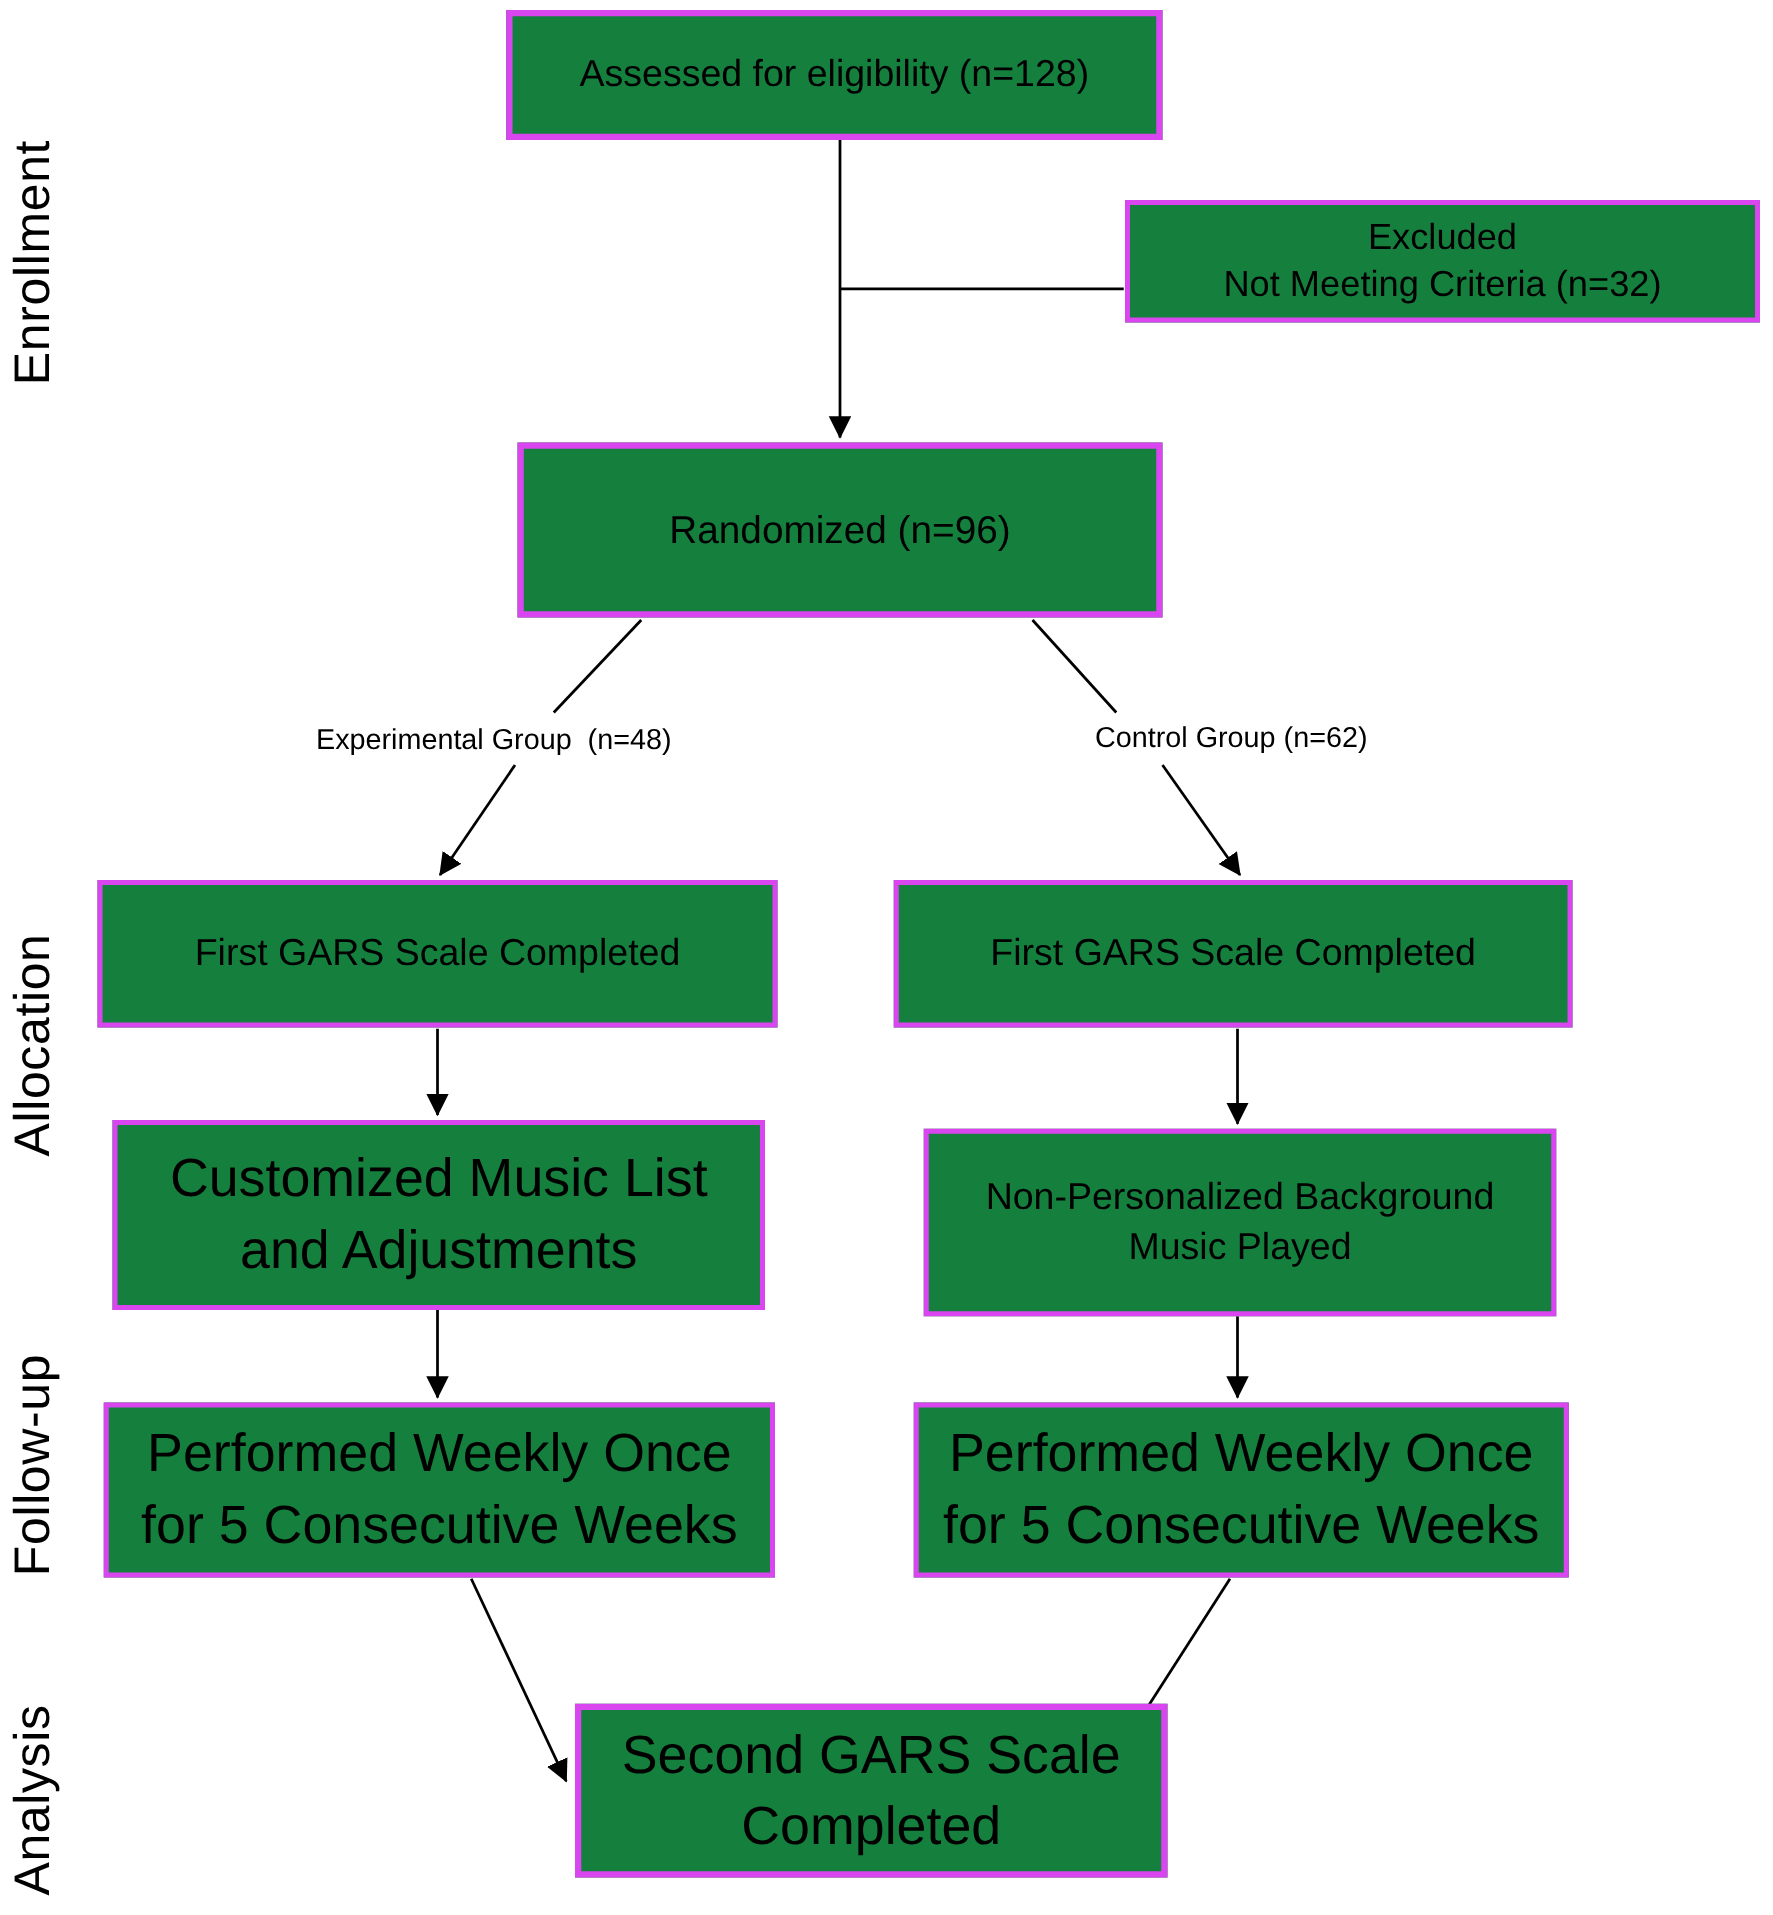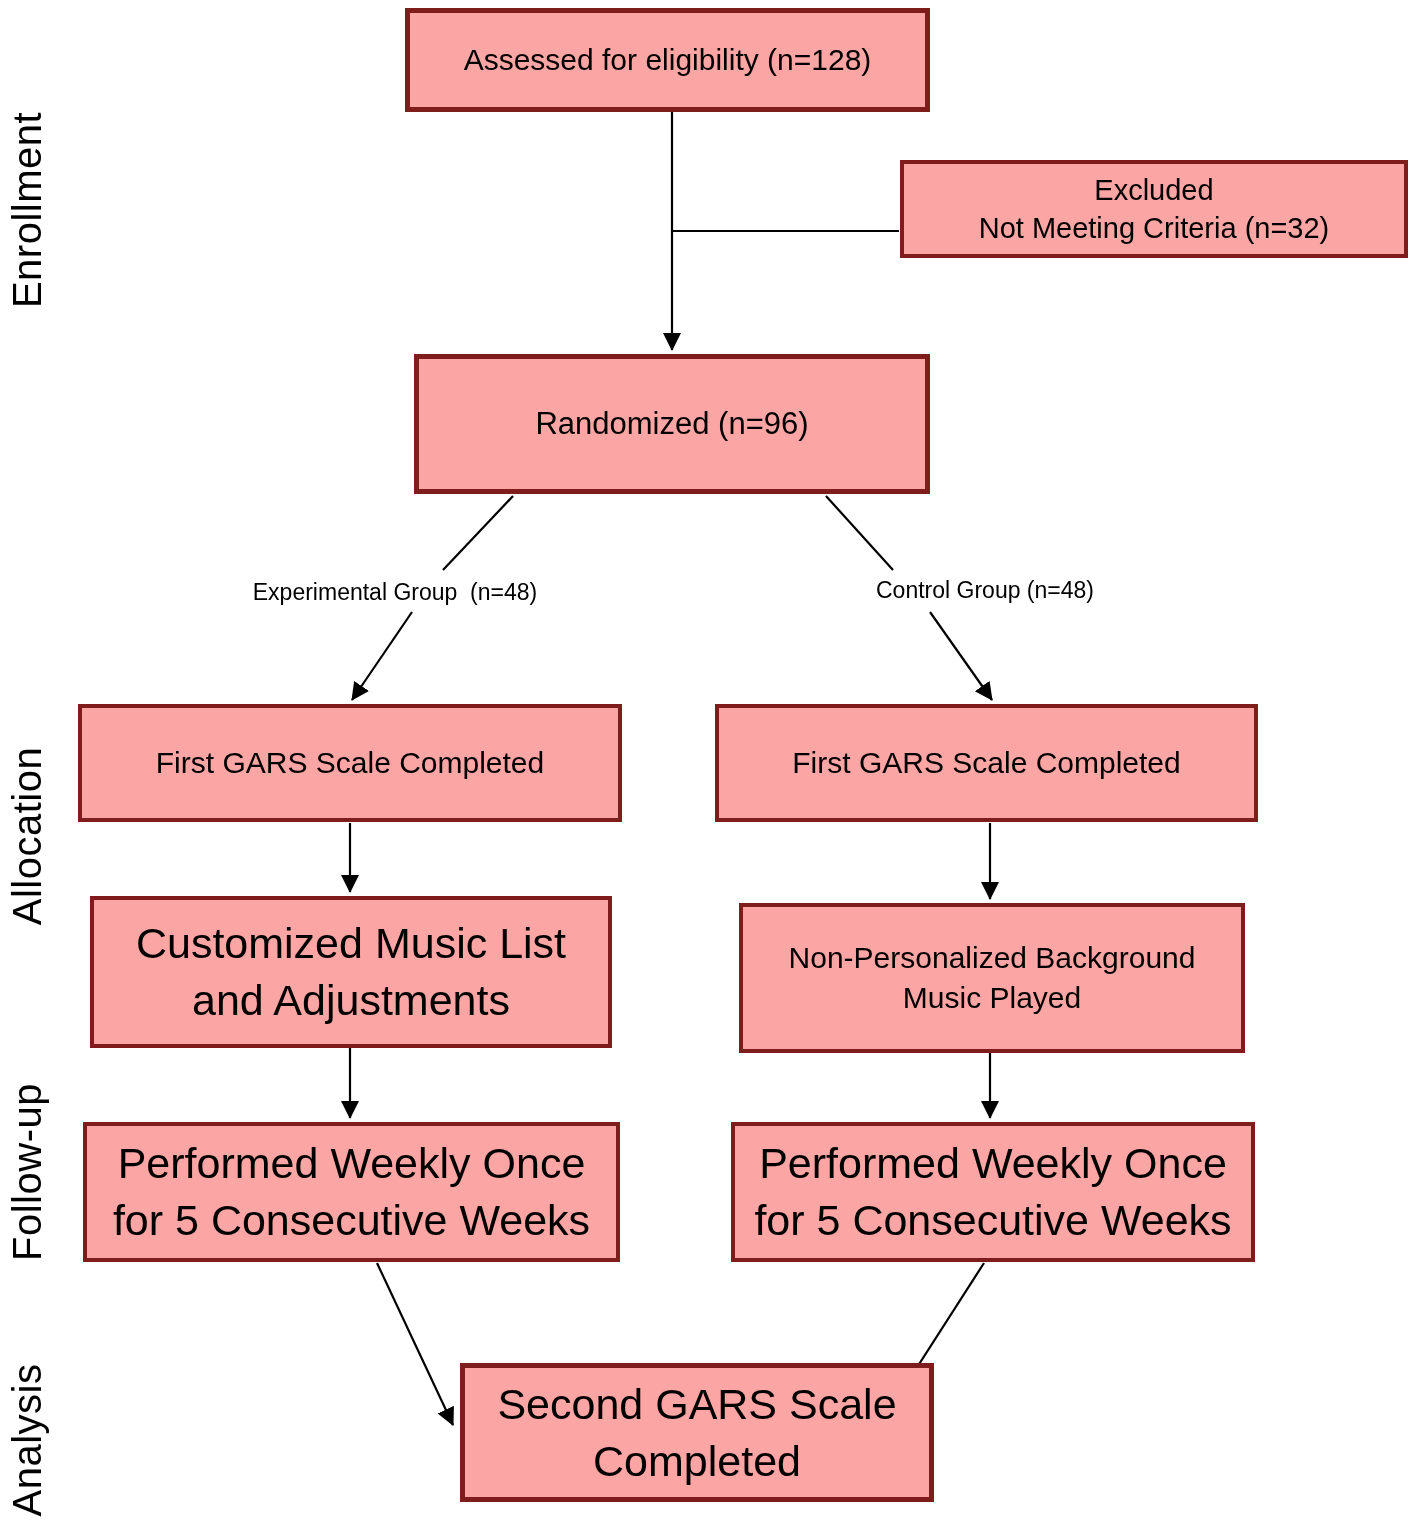--- a/index.html
+++ b/index.html
@@ -12,22 +12,22 @@
     width: 1418px;
     height: 1532px;
     background: #ffffff;
     font-family: "Liberation Sans", sans-serif;
     color: #000000;
     overflow: hidden;
   }
   .box {
     position: absolute;
     box-sizing: border-box;
-    border: 4px solid #7f1d1d;
-    background: #fca5a5;
+    border: 4px solid #d946ef;
+    background: #15803d;
     display: flex;
     align-items: center;
     justify-content: center;
     text-align: center;
     white-space: pre-line;
     line-height: 1.32;
     color: #000000;
   }
   .b5 { border-width: 5px; }
   .fs29 { font-size: 29px; }
@@ -103,21 +103,21 @@
   <div class="stage-label" style="left:27px; top:1440px;">Analysis</div>
 
   <div class="box b5 fs30" style="left:405px; top:8px; width:525px; height:104px;">Assessed for eligibility (n=128)</div>
 
   <div class="box fs29" style="left:900px; top:160px; width:508px; height:98px;">Excluded
 Not Meeting Criteria (n=32)</div>
 
   <div class="box b5 fs31" style="left:414px; top:354px; width:516px; height:140px;">Randomized (n=96)</div>
 
   <div class="free-label" style="left:395px; top:592px;">Experimental Group  (n=48)</div>
-  <div class="free-label" style="left:985px; top:590px;">Control Group (n=48)</div>
+  <div class="free-label" style="left:985px; top:590px;">Control Group (n=62)</div>
 
   <div class="box fs30" style="left:78px; top:704px; width:544px; height:118px;">First GARS Scale Completed</div>
   <div class="box fs30" style="left:715px; top:704px; width:543px; height:118px;">First GARS Scale Completed</div>
 
   <div class="box fs33" style="left:90px; top:896px; width:522px; height:152px;">Customized Music List
 and Adjustments</div>
   <div class="box fs30" style="left:739px; top:903px; width:506px; height:150px;">Non-Personalized Background
 Music Played</div>
 
   <div class="box fs33" style="left:83px; top:1122px; width:537px; height:140px;">Performed Weekly Once

